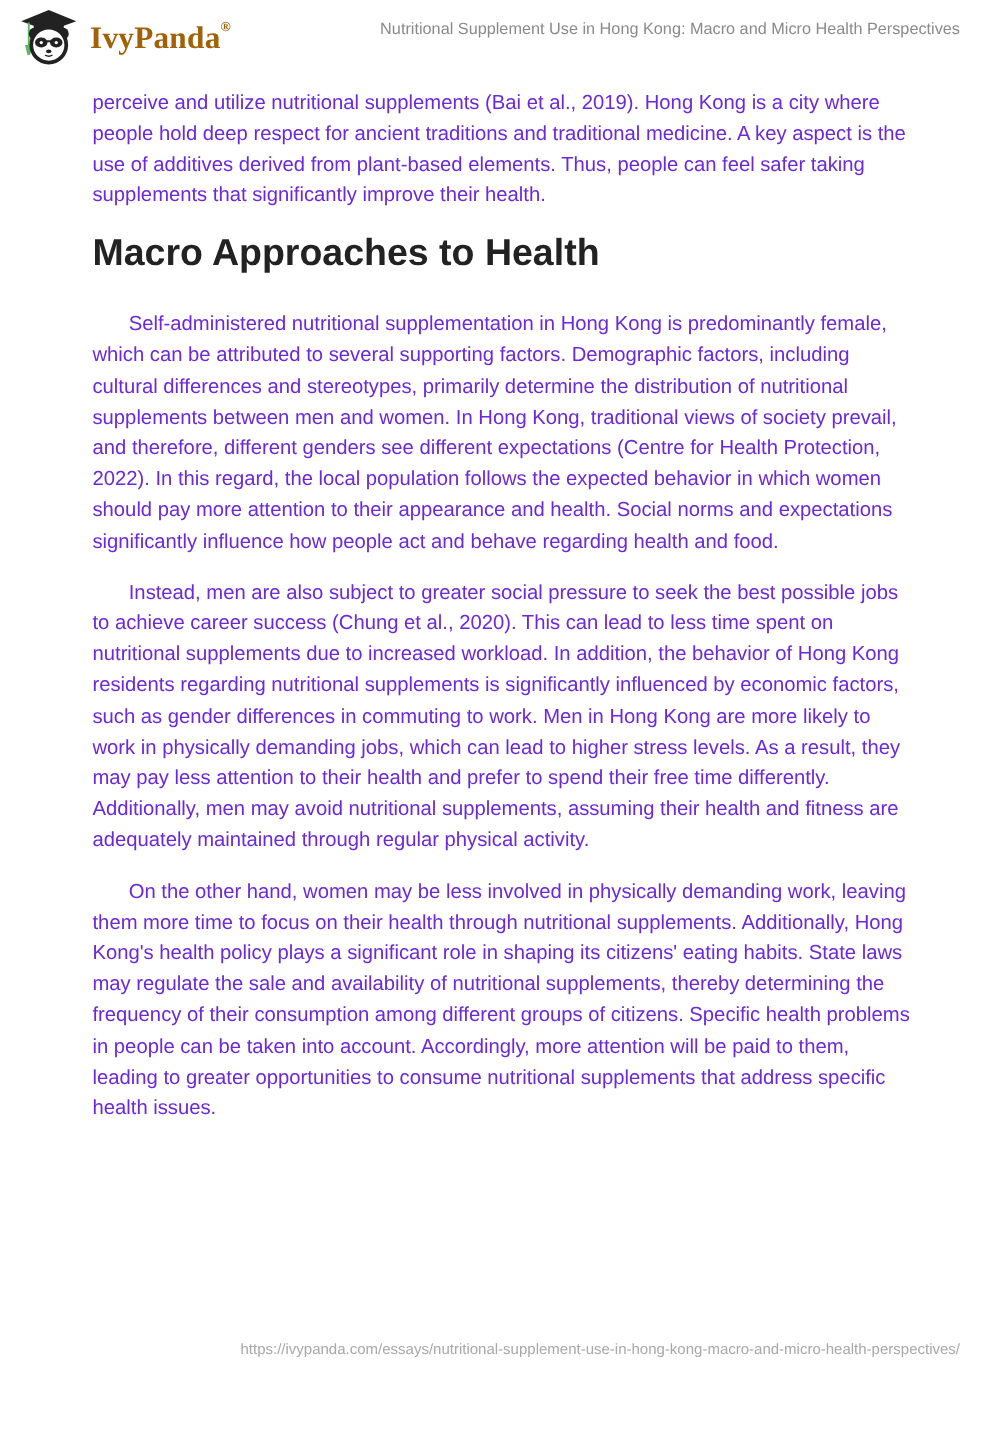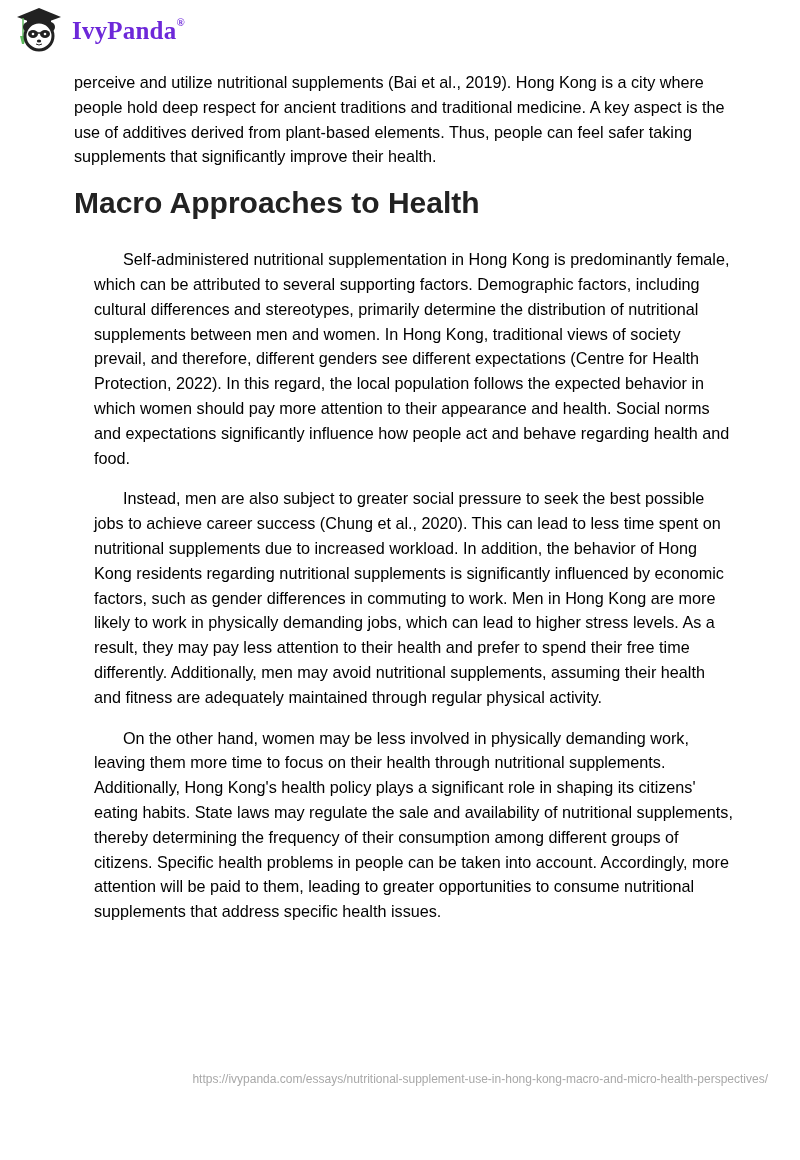--- a/index.html
+++ b/index.html
@@ -2,27 +2,27 @@
 <html><head>
 <meta charset="utf-8">
 <style>
   * { box-sizing: border-box; margin: 0; padding: 0; }
   html, body { width: 800px; height: 1160px; background: #ffffff; overflow: hidden; }
   body { position: relative; font-family: "Liberation Sans", sans-serif; color: #222222; }
 
   .header { position: absolute; left: 0; top: 0; width: 800px; height: 60px; }
   .logo { position: absolute; left: 14px; top: 6px; display: flex; align-items: center; }
   .logo svg { display: block; }
-  .logo-text { margin-left: 8px; font-family: "Liberation Serif", serif; font-weight: bold; font-size: 25px; color: #6d28d9; letter-spacing: 0.2px; position: relative; top: 2px; }
+  .logo-text { margin-left: 8px; font-family: "Liberation Serif", serif; font-weight: bold; font-size: 25px; color: #a16207; letter-spacing: 0.2px; position: relative; top: 2px; }
   .logo-text sup { font-size: 11px; position: relative; top: -4px; font-weight: bold; }
   .doc-title { position: absolute; right: 32px; top: 15px; font-size: 13px; color: #8a8a8a; }
 
   .content { position: absolute; left: 74px; top: 70px; width: 660px; }
-  .para { font-size: 16.2px; line-height: 24.8px; color: #000000; margin-bottom: 16px; }
-  .para.indent { text-indent: 29px; margin-left: 20px; }
+  .para { font-size: 16.2px; line-height: 24.8px; color: #6d28d9; margin-bottom: 16px; }
+  .para.indent { text-indent: 29px; }
   .heading { font-size: 30px; font-weight: bold; color: #222; line-height: 36px; margin-top: 4px; margin-bottom: 26px; }
 
   .footer-url { position: absolute; right: 32px; top: 1072px; font-size: 12px; color: #a8a8a8; }
 </style>
 </head>
 <body>
 
 <div class="header">
   <div class="logo">
     <span>
@@ -44,20 +44,21 @@
         <line x1="23" y1="27" x2="27" y2="27" stroke="#222" stroke-width="1.5"></line>
         <circle cx="19" cy="28" r="1.3" fill="#fff"></circle>
         <circle cx="31" cy="28" r="1.3" fill="#fff"></circle>
 
         <ellipse cx="25" cy="35" rx="2.2" ry="1.5" fill="#222"></ellipse>
         <path d="M22,38 Q25,40 28,38" stroke="#222" stroke-width="1" fill="none"></path>
       </svg>
     </span>
     <span class="logo-text"><span>IvyPanda</span><sup>®</sup></span>
   </div>
+  <div class="doc-title">Nutritional Supplement Use in Hong Kong: Macro and Micro Health Perspectives</div>
 </div>
 
 <main class="content">
   <p class="para">perceive and utilize nutritional supplements (Bai et al., 2019). Hong Kong is a city where people hold deep respect for ancient traditions and traditional medicine. A key aspect is the use of additives derived from plant-based elements. Thus, people can feel safer taking supplements that significantly improve their health.</p>
 
   <section>
     <h2 class="heading">Macro Approaches to Health</h2>
     <p class="para indent">Self-administered nutritional supplementation in Hong Kong is predominantly female, which can be attributed to several supporting factors. Demographic factors, including cultural differences and stereotypes, primarily determine the distribution of nutritional supplements between men and women. In Hong Kong, traditional views of society prevail, and therefore, different genders see different expectations (Centre for Health Protection, 2022). In this regard, the local population follows the expected behavior in which women should pay more attention to their appearance and health. Social norms and expectations significantly influence how people act and behave regarding health and food.</p>
     <p class="para indent">Instead, men are also subject to greater social pressure to seek the best possible jobs to achieve career success (Chung et al., 2020). This can lead to less time spent on nutritional supplements due to increased workload. In addition, the behavior of Hong Kong residents regarding nutritional supplements is significantly influenced by economic factors, such as gender differences in commuting to work. Men in Hong Kong are more likely to work in physically demanding jobs, which can lead to higher stress levels. As a result, they may pay less attention to their health and prefer to spend their free time differently. Additionally, men may avoid nutritional supplements, assuming their health and fitness are adequately maintained through regular physical activity.</p>
     <p class="para indent">On the other hand, women may be less involved in physically demanding work, leaving them more time to focus on their health through nutritional supplements. Additionally, Hong Kong's health policy plays a significant role in shaping its citizens' eating habits. State laws may regulate the sale and availability of nutritional supplements, thereby determining the frequency of their consumption among different groups of citizens. Specific health problems in people can be taken into account. Accordingly, more attention will be paid to them, leading to greater opportunities to consume nutritional supplements that address specific health issues.</p>

